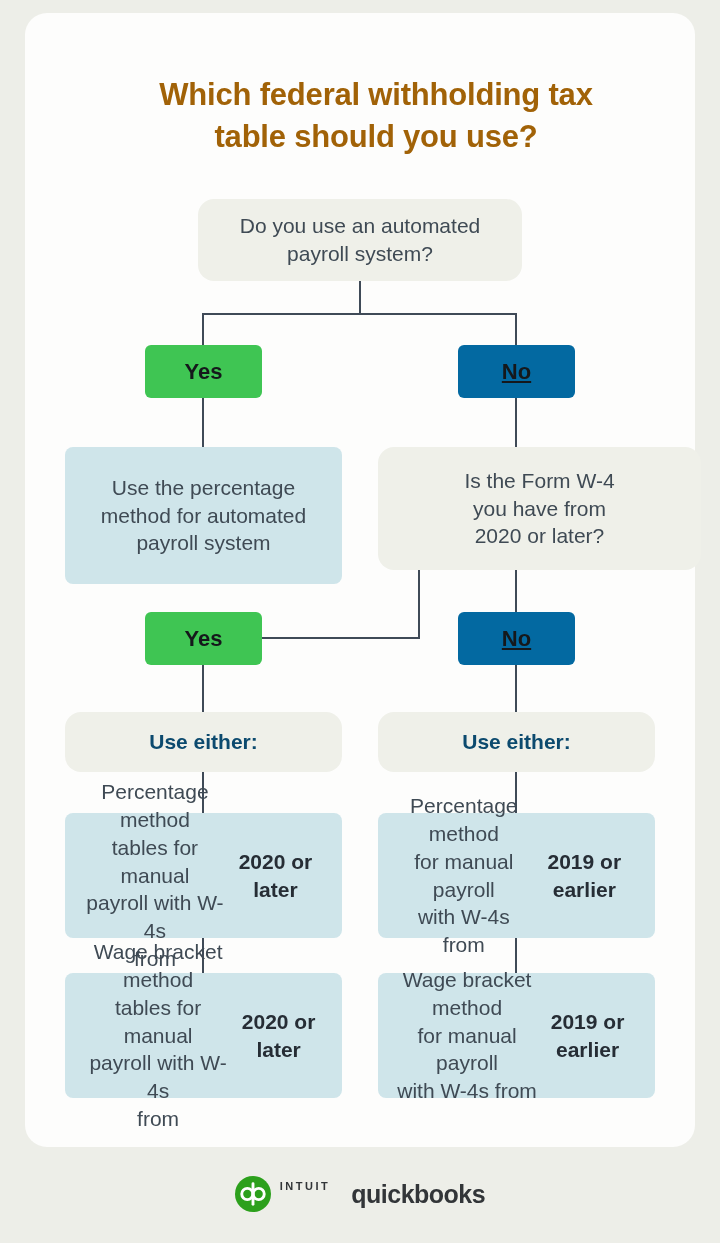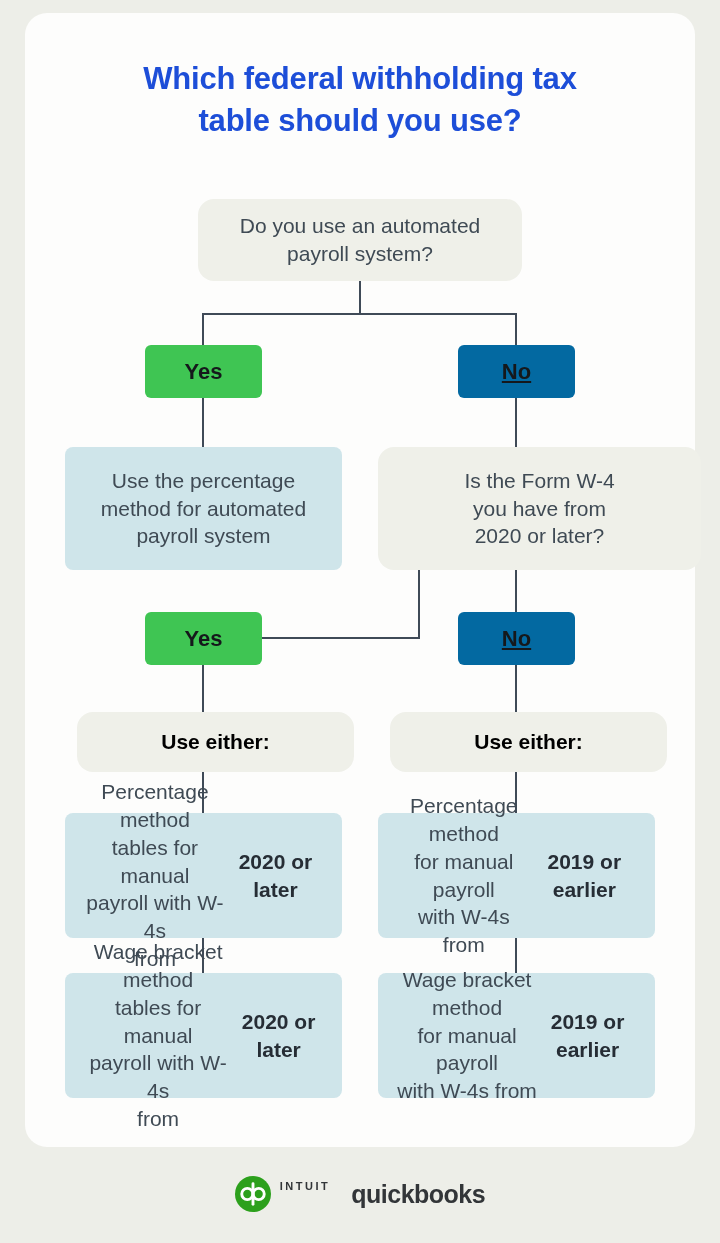--- a/index.html
+++ b/index.html
@@ -8,40 +8,40 @@
     background:#edeee8;
     font-family:"Liberation Sans",sans-serif;
     position:relative;overflow:hidden;
   }
   .page{position:absolute;inset:0;}
   .card{
     position:absolute;left:25px;top:13px;width:670px;height:1134px;
     background:#fdfdfc;border-radius:22px;
   }
   .title{
-    position:absolute;left:25px;top:58px;width:670px;margin:0;
-    text-align:center;font-size:31px;font-weight:700;color:#1d4ed8;
+    position:absolute;left:25px;top:58px;width:670px;margin:16px;
+    text-align:center;font-size:31px;font-weight:700;color:#a16207;
     line-height:1.35;letter-spacing:-0.2px;white-space:pre-line;
   }
   .box{
     position:absolute;display:flex;align-items:center;justify-content:center;
     text-align:center;white-space:pre-line;box-sizing:border-box;
     font-size:21px;line-height:1.33;color:#3f4a54;
   }
   .gray{background:#eff0e9;border-radius:16px;}
   .blue{background:#cfe5ea;border-radius:8px;}
   .btn{
     position:absolute;display:flex;align-items:center;justify-content:center;
     width:117px;height:53px;border-radius:6px;
     font-size:22px;font-weight:700;color:#15181b;border:none;
   }
   .green{background:#3fc553;}
   .orange{background:#0369a1;text-decoration:underline;}
   .strong{font-weight:700;color:#262d35;}
-  .use-either{font-weight:700;color:#000000;margin-left:12px;}
+  .use-either{font-weight:700;color:#0c4a6e;}
   .line{position:absolute;background:#3f4a57;}
   .footer{
     position:absolute;left:0;top:1176px;width:720px;
     display:flex;align-items:center;justify-content:center;gap:9px;
   }
   .brand-text{display:flex;flex-direction:row;align-items:flex-start;gap:21px;}
   .brand-top{font-size:11px;font-weight:700;letter-spacing:2.5px;color:#323538;line-height:1;}
   .brand-bottom{font-size:25px;font-weight:600;letter-spacing:-0.5px;color:#323538;line-height:1.05;}
 </style>
 </head>
@@ -69,21 +69,21 @@
   <div class="line" style="left:515px;top:772px;width:2px;height:41px"></div>
   <div class="line" style="left:202px;top:938px;width:2px;height:35px"></div>
   <div class="line" style="left:515px;top:938px;width:2px;height:35px"></div>
 
   <div class="box gray" style="left:198px;top:199px;width:324px;height:82px">Do you use an automated
 payroll system?</div>
 
   <div class="btn green" style="left:145px;top:345px">Yes</div>
   <div class="btn orange" style="left:458px;top:345px">No</div>
 
-  <div class="box blue" style="left:65px;top:447px;width:277px;height:123px;padding:0 16px">Use the percentage
+  <div class="box blue" style="left:65px;top:447px;width:277px;height:137px;padding:0 16px">Use the percentage
 method for automated
 payroll system</div>
   <div class="box gray" style="left:378px;top:447px;width:323px;height:123px;padding:0 50px">Is the Form W-4
 you have from
 2020 or later?</div>
 
   <div class="btn green" style="left:145px;top:612px">Yes</div>
   <div class="btn orange" style="left:458px;top:612px">No</div>
 
   <div class="box gray use-either" style="left:65px;top:712px;width:277px;height:60px">Use either:</div>

